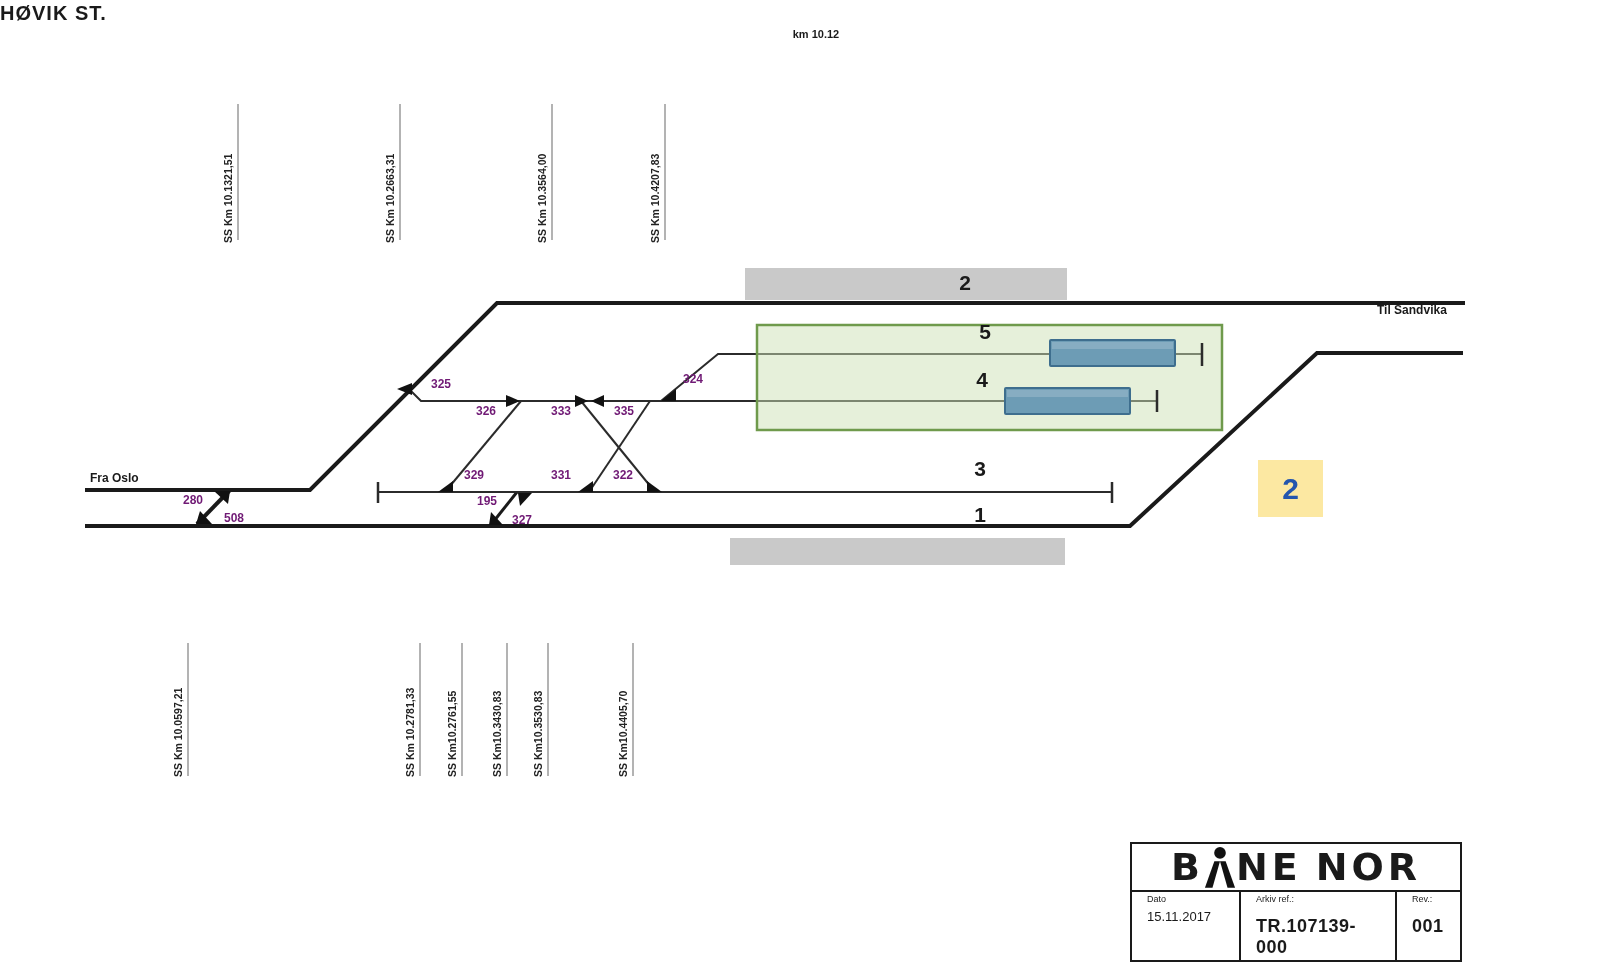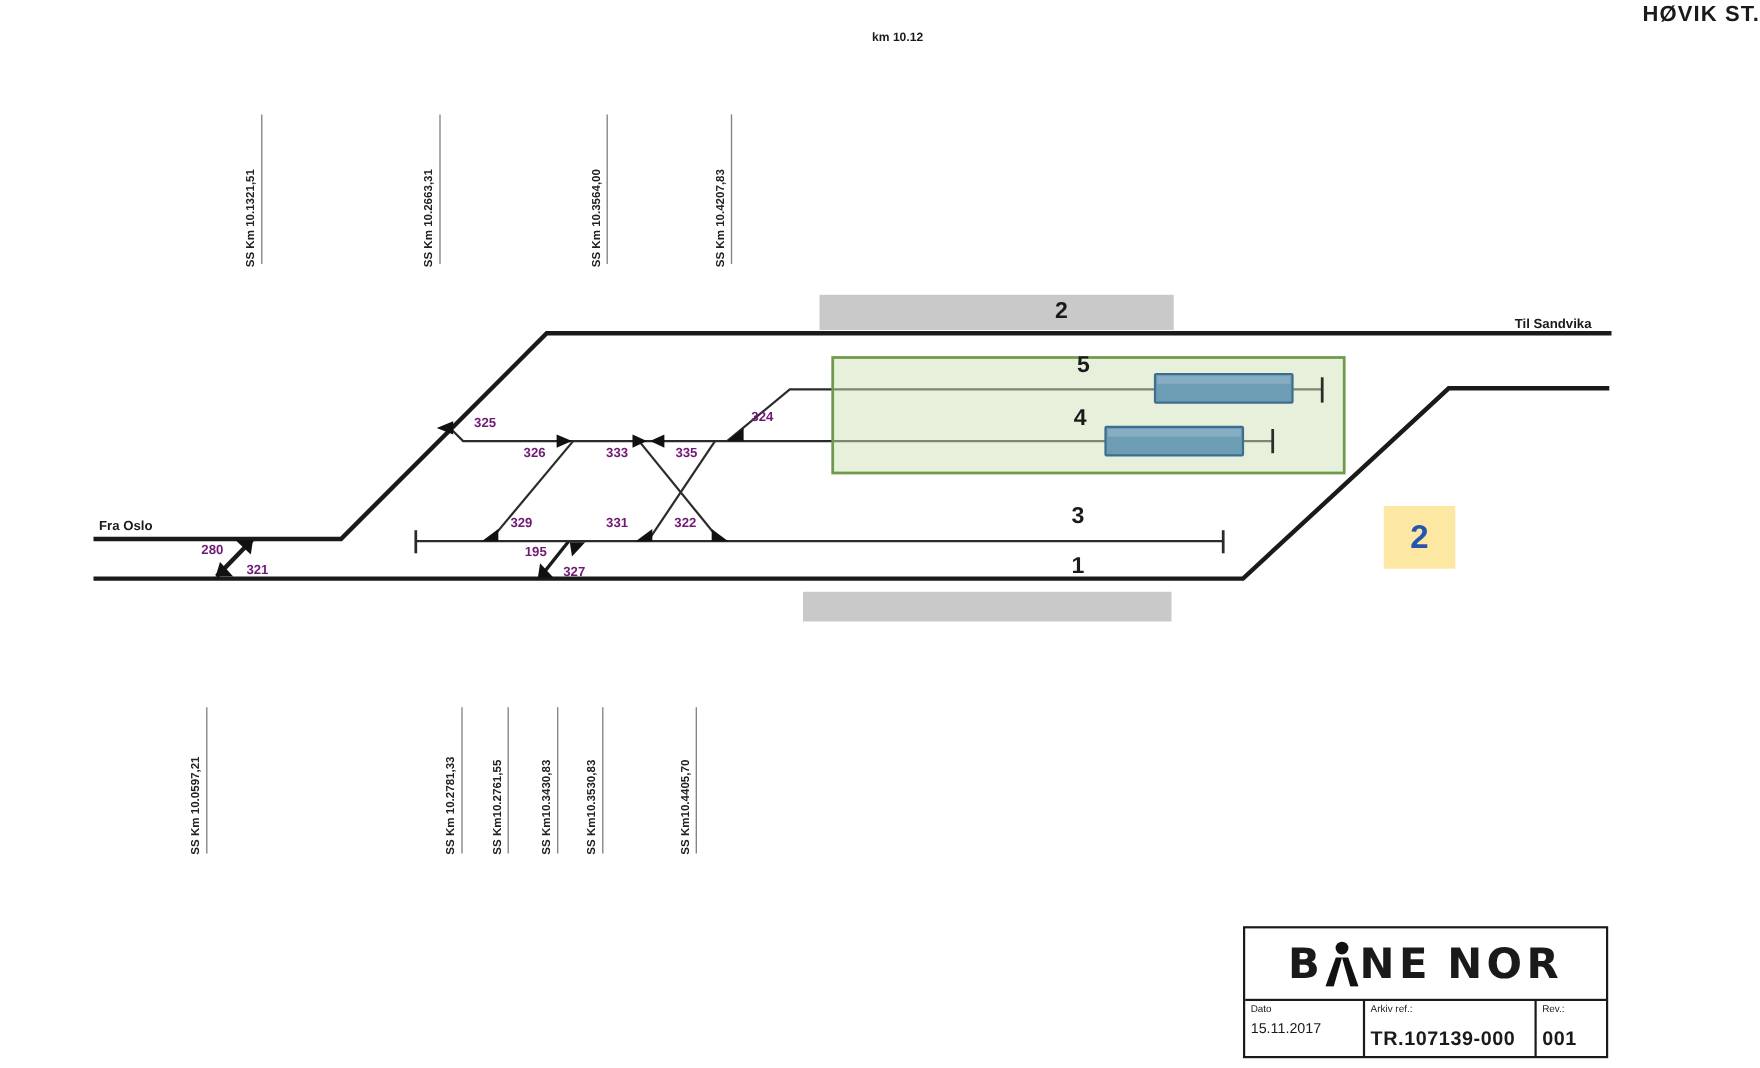--- a/index.html
+++ b/index.html
@@ -1,40 +1,40 @@
 <!DOCTYPE html>
 <html><head>
 <meta charset="utf-8">
 <style>
   html,body{margin:0;padding:0;background:#fff;}
   .canvas{
     position:relative;width:1600px;height:971px;background:#ffffff;overflow:hidden;
     font-family:"Liberation Sans", sans-serif;color:#1a1a1a;
   }
   .abs{position:absolute;}
-  .station-title{left:0;right:0;top:2px;text-align:right;font-size:20px;font-weight:700;letter-spacing:1px;}
+  .station-title{left:0;right:0;top:2px;text-align:left;font-size:20px;font-weight:700;letter-spacing:1px;}
   .station-km{left:0;right:0;top:28px;text-align:center;font-size:11px;font-weight:700;margin-left:32px;}
   .dir-label{font-size:12px;font-weight:700;white-space:nowrap;}
   .tracknum{font-size:21px;font-weight:700;width:30px;text-align:center;}
   .sw{position:absolute;font-size:12px;font-weight:700;white-space:nowrap;color:#701a75;}
   .kmlabel{
     position:absolute;width:140px;height:14px;transform-origin:0 0;transform:rotate(-90deg);
     font-size:10.5px;font-weight:700;color:#222;white-space:nowrap;letter-spacing:0px;
   }
   .badge{
     left:1258px;top:460px;width:65px;height:57px;display:flex;align-items:center;justify-content:center;
     font-size:30px;font-weight:700;
   }
   
   .tblock{left:1130px;top:842px;width:332px;height:120px;border:2px solid #1a1a1a;background:#fff;box-sizing:border-box;display:flex;flex-direction:column;}
   .tb-logo{height:64px;display:flex;align-items:center;justify-content:center;border-bottom:2px solid #1a1a1a;}
   .tb-logo .lg{font-family:"DejaVu Sans", sans-serif;font-weight:900;font-size:38px;letter-spacing:4px;line-height:1;}
   .tb-logo .gap{width:14px;}
   .tb-row{flex:1;display:flex;}
-  .tb-cell{box-sizing:border-box;padding:2px 5px;display:flex;flex-direction:column;}
+  .tb-cell{box-sizing:border-box;padding:2px 15px;display:flex;flex-direction:column;}
   .tb-cell .small{font-size:9px;color:#222;}
   .tb-cell .big{font-size:13px;margin-top:5px;}
   .tb-cell .bigbold{font-size:18px;font-weight:700;margin-top:12px;letter-spacing:0.5px;}
   .c1{width:107px;}
   .c2{flex:1;border-left:2px solid #1a1a1a;}
   .c3{width:65px;border-left:2px solid #1a1a1a;}
 </style>
 </head>
 <body>
 
@@ -105,30 +105,30 @@
       <line x1="1112" y1="482" x2="1112" y2="503"></line>
       <line x1="1157" y1="390" x2="1157" y2="412"></line>
       <line x1="1202" y1="343" x2="1202" y2="366"></line>
     </g>
   </svg>
 
   <div class="abs station-title">HØVIK ST.</div>
   <div class="abs station-km">km 10.12</div>
 
   <div class="abs dir-label" style="left:90px;top:471px">Fra Oslo</div>
-  <div class="abs dir-label" style="left:1377px;top:287px">Til Sandvika</div>
+  <div class="abs dir-label" style="left:1377px;top:303px">Til Sandvika</div>
 
   <div class="abs tracknum" style="left:950px;top:271px">2</div>
   <div class="abs tracknum" style="left:970px;top:320px">5</div>
   <div class="abs tracknum" style="left:967px;top:368px">4</div>
   <div class="abs tracknum" style="left:965px;top:457px">3</div>
   <div class="abs tracknum" style="left:965px;top:503px">1</div>
 
   <div class="sw" style="left:183px;top:493px">280</div>
-  <div class="sw" style="left:224px;top:511px">321</div>
+  <div class="sw" style="left:224px;top:511px">508</div>
   <div class="sw" style="left:431px;top:377px">325</div>
   <div class="sw" style="left:476px;top:404px">326</div>
   <div class="sw" style="left:551px;top:404px">333</div>
   <div class="sw" style="left:614px;top:404px">335</div>
   <div class="sw" style="left:683px;top:372px">324</div>
   <div class="sw" style="left:464px;top:468px">329</div>
   <div class="sw" style="left:551px;top:468px">331</div>
   <div class="sw" style="left:613px;top:468px">322</div>
   <div class="sw" style="left:477px;top:494px">195</div>
   <div class="sw" style="left:512px;top:513px">327</div>

